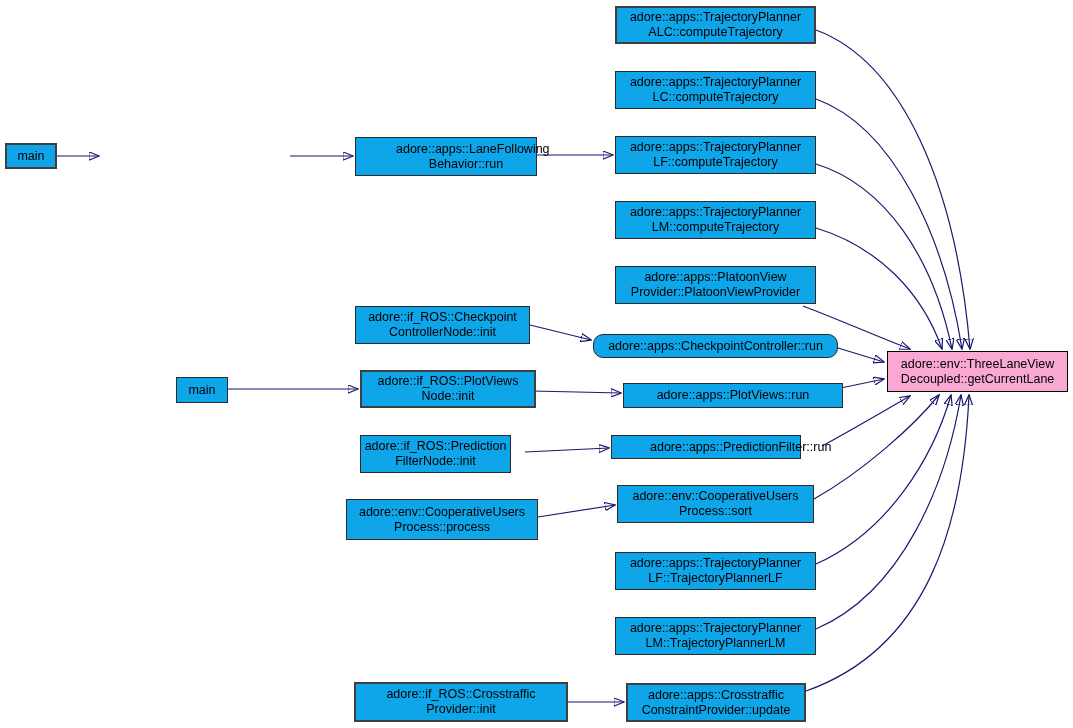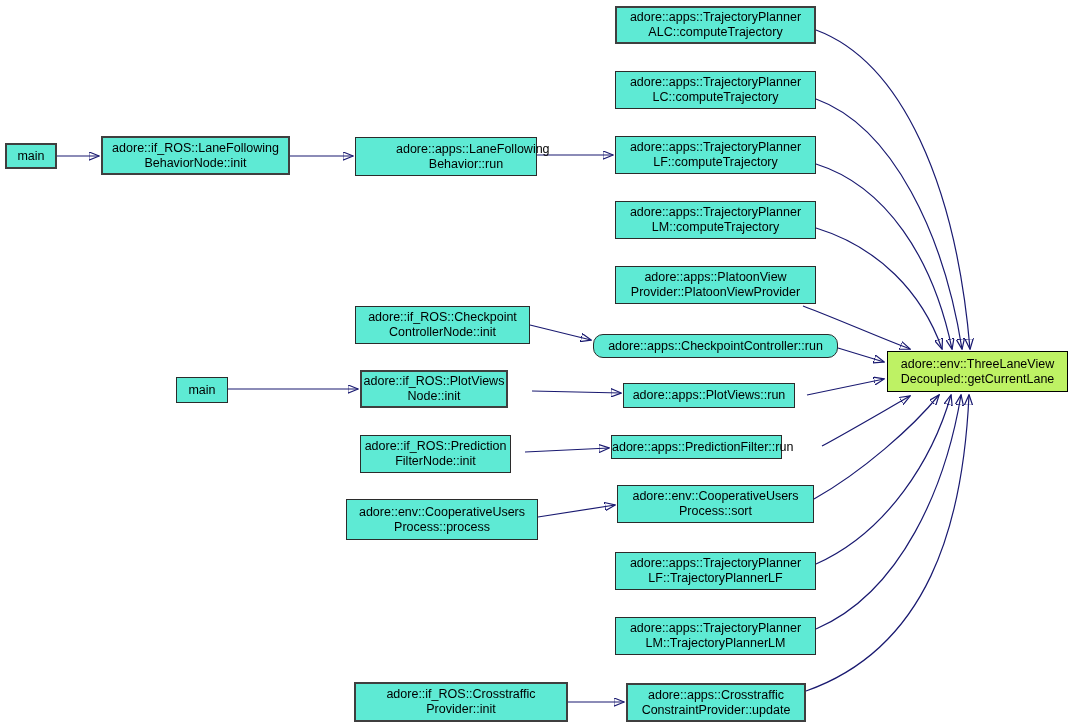--- a/index.html
+++ b/index.html
@@ -17,35 +17,35 @@
     width: 1073px; height: 728px;
   }
   svg.edge-layer path, svg.edge-layer line {
     fill: none;
     stroke: #191970;
     stroke-width: 1.2;
   }
   .node {
     position: absolute;
     box-sizing: border-box;
-    background: #5eead4;
+    background: #0ea5e9;
     border: 1px solid #2b2b2b;
     color: #000000;
     display: flex;
     align-items: center;
     justify-content: center;
     text-align: center;
     font-size: 12.5px;
     line-height: 1.2;
     cursor: pointer;
   }
   .node span { white-space: pre-line; display: block; width: 100%; }
   .node.thick { border-width: 2px; border-color: #3f3f3f; }
   .node.target {
-    background: #bef264;
+    background: #f9a8d4;
     border: 1.6px solid #000000;
     cursor: default;
   }
 </style>
 </head>
 <body>
 
 <div class="canvas">
 
   <svg class="edge-layer" width="1073" height="728" viewBox="0 0 1073 728" xmlns="http://www.w3.org/2000/svg">
@@ -76,24 +76,20 @@
     <path d="M814,499 C862,472 913,427 939,395" marker-end="url(#arrow)"></path>
     <path d="M816,564 C888,532 933,458 951,395" marker-end="url(#arrow)"></path>
     <path d="M816,629 C902,592 946,485 961,395" marker-end="url(#arrow)"></path>
     <path d="M806,691 C928,648 963,525 969,395" marker-end="url(#arrow)"></path>
   </svg>
 
   <div class="node thick" style="left:5px; top:143px; width:52px; height:26px;">
     <span>main</span>
   </div>
 
-  <div class="node thick" style="left:101px; top:136px; width:189px; height:39px;">
-    <span>adore::if_ROS::LaneFollowing
-BehaviorNode::init</span>
-  </div>
 
   <div class="node" style="left:355px; top:137px; width:182px; height:39px;padding-left:40px;">
     <span>adore::apps::LaneFollowing
 Behavior::run</span>
   </div>
 
   <div class="node thick" style="left:615px; top:6px; width:201px; height:38px;">
     <span>adore::apps::TrajectoryPlanner
 ALC::computeTrajectory</span>
   </div>
@@ -124,35 +120,35 @@
   </div>
 
   <div class="node" style="left:593px; top:334px; width:245px; height:24px;border-radius:10px;">
     <span>adore::apps::CheckpointController::run</span>
   </div>
 
   <div class="node" style="left:176px; top:377px; width:52px; height:26px;">
     <span>main</span>
   </div>
 
-  <div class="node thick" style="left:360px; top:370px; width:148px; height:38px;">
+  <div class="node thick" style="left:360px; top:370px; width:176px; height:38px;">
     <span>adore::if_ROS::PlotViews
 Node::init</span>
   </div>
 
-  <div class="node" style="left:623px; top:383px; width:172px; height:25px;">
+  <div class="node" style="left:623px; top:383px; width:220px; height:25px;">
     <span>adore::apps::PlotViews::run</span>
   </div>
 
   <div class="node" style="left:360px; top:435px; width:151px; height:38px;">
     <span>adore::if_ROS::Prediction
 FilterNode::init</span>
   </div>
 
-  <div class="node" style="left:611px; top:435px; width:171px; height:24px;">
+  <div class="node" style="left:611px; top:435px; width:190px; height:24px;padding-left:38px;">
     <span>adore::apps::PredictionFilter::run</span>
   </div>
 
   <div class="node" style="left:346px; top:499px; width:192px; height:41px;">
     <span>adore::env::CooperativeUsers
 Process::process</span>
   </div>
 
   <div class="node" style="left:617px; top:485px; width:197px; height:38px;">
     <span>adore::env::CooperativeUsers

